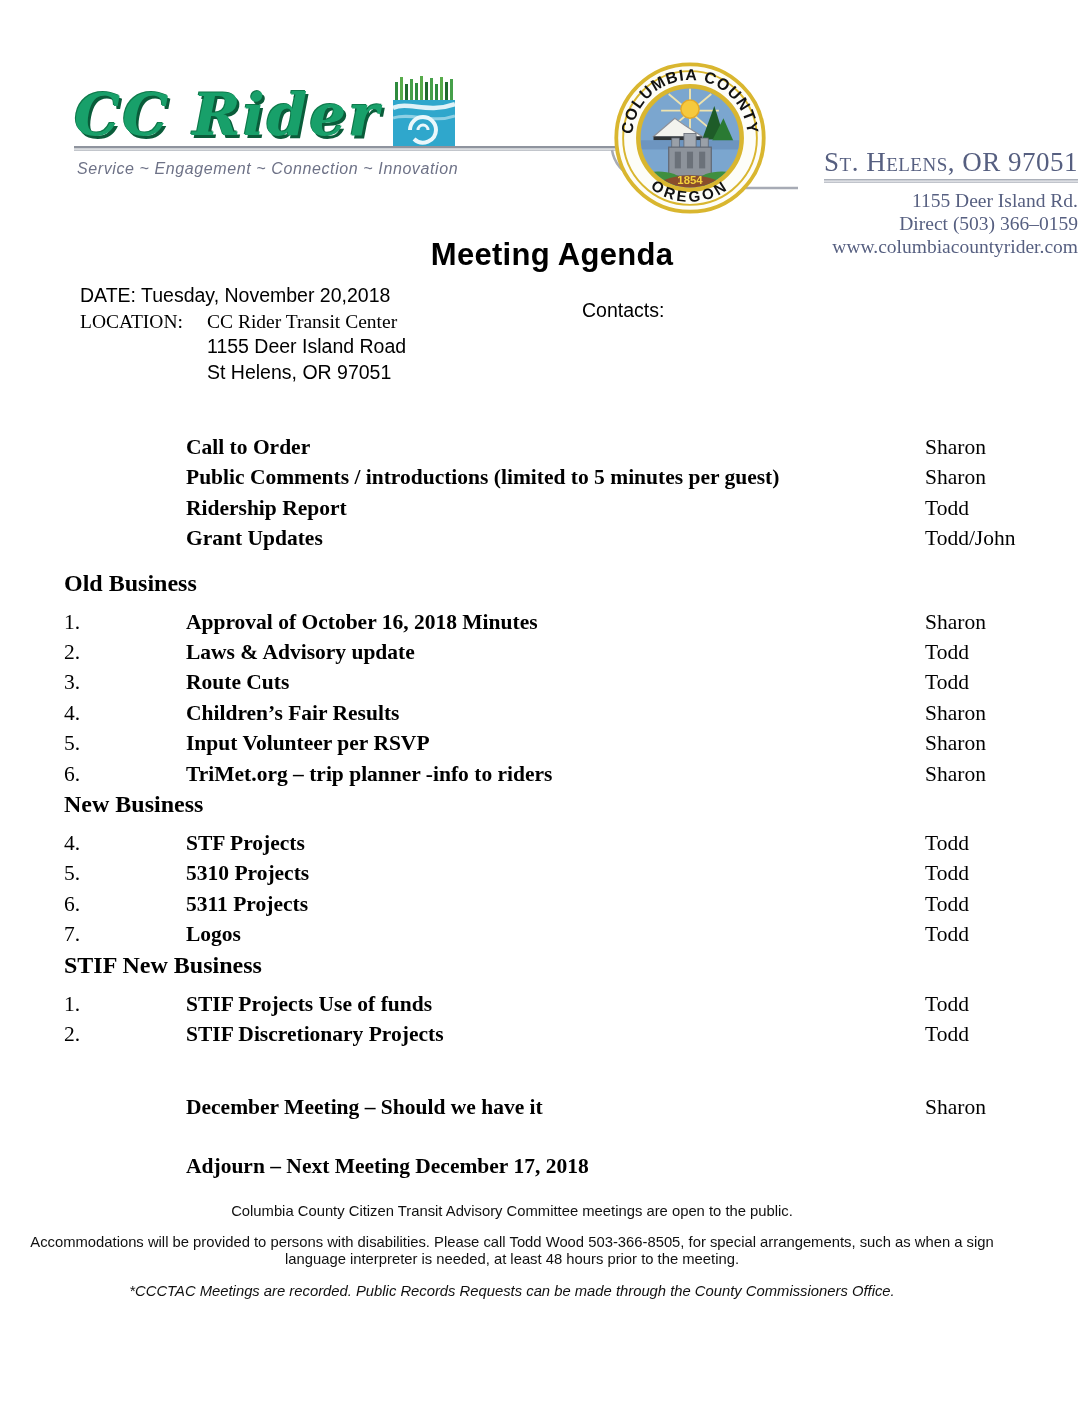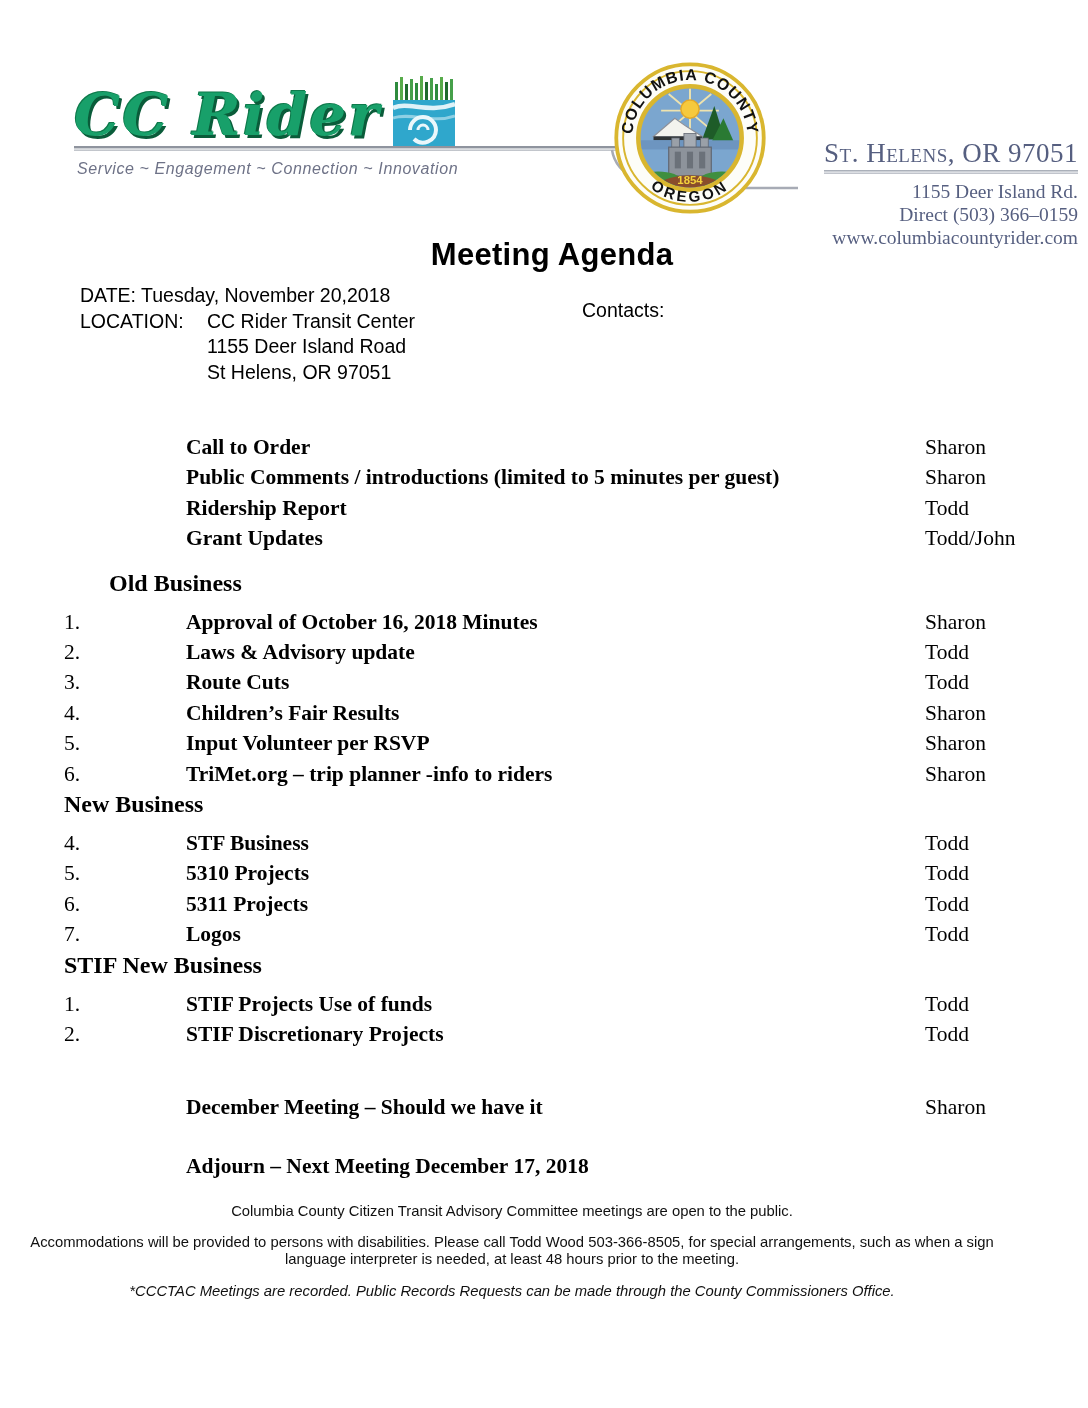--- a/index.html
+++ b/index.html
@@ -18,51 +18,51 @@
   }
   .logo-icon{width:62px;height:72px;display:block;}
   .logo-rule{position:absolute;left:74px;top:146px;width:546px;height:5px;
     background:linear-gradient(180deg,#8f949e 0%,#8f949e 40%,#eceef0 55%,#b6bac1 100%);}
   .tagline{position:absolute;left:77px;top:160px;font-size:16px;font-style:italic;
     color:#6e7287;letter-spacing:0.6px;}
 
   .seal-curve{position:absolute;left:598px;top:140px;width:200px;height:60px;}
   .seal{position:absolute;left:614px;top:62px;width:152px;height:152px;}
 
-  .addr-block{position:absolute;right:58px;top:138px;text-align:right;
+  .addr-block{position:absolute;right:58px;top:147px;text-align:right;
     font-family:"Liberation Serif",serif;color:#565f80;}
   .addr-city{font-size:27px;line-height:30px;font-variant:small-caps;letter-spacing:0.5px;white-space:nowrap;}
   .addr-rule{height:4px;margin:2px 0 6px 0;
     background:linear-gradient(180deg,#9aa0ab 0%,#e4e6ea 55%,#b3b7c0 100%);}
   .addr-line{font-size:19.5px;line-height:23px;}
 
   .page-title{position:absolute;left:0;top:237px;width:1088px;text-align:center;
     font-size:31px;font-weight:bold;letter-spacing:0.3px;margin-left:8px;}
 
   
   .info-left{position:absolute;left:80px;top:283px;font-size:19.5px;line-height:25.5px;}
-  .loc-line{position:relative;min-height:25.5px;white-space:nowrap;}
+  .loc-line{position:relative;min-height:25.5px;white-space:nowrap;font-family:Liberation Serif, serif;}
   .loc-value{position:absolute;left:127px;top:0;white-space:nowrap;}
   .loc-cont{padding-left:127px;white-space:nowrap;}
 
   .contacts{position:absolute;left:582px;top:297px;font-size:19.5px;line-height:26px;}
   .contact-row{display:flex;}
   .c-name{width:268px;flex:none;}
   .c-phone{white-space:nowrap;}
 
   
   .agenda{position:absolute;left:64px;top:432px;width:974px;
     font-family:"Liberation Serif",serif;font-size:21.5px;}
   .agenda-row{display:flex;line-height:30.4px;}
   .agenda-main{width:861px;flex:none;display:flex;}
   .agenda-num{width:122px;flex:none;}
   .agenda-title{flex:1;white-space:nowrap;font-weight:bold;}
   .agenda-presenter{flex:1;white-space:nowrap;}
   .agenda-heading{font-weight:bold;font-size:24px;line-height:30px;margin:0 0 9px 0;}
-  .agenda-heading.mt{margin-top:14px;margin-left:45px;}
+  .agenda-heading.mt{margin-top:14px;}
   .closing-0{margin-top:42px;}
   .closing-1{margin-top:29px;}
 
   
   .footer{position:absolute;left:0;top:1203px;width:1024px;text-align:center;
     font-size:14.8px;line-height:17.5px;color:#101010;}
   .footer-line2{max-width:978px;margin:13px auto 0 auto;}
   .footer-line3{margin-top:14px;font-style:italic;}
 </style>
 </head>
@@ -248,21 +248,21 @@
         <div class="agenda-main">
           <span class="agenda-num">6.</span>
           <span class="agenda-title">TriMet.org – trip planner -info to riders</span>
         </div>
         <span class="agenda-presenter">Sharon</span>
       </div>
       <div class="agenda-heading">New Business</div>
       <div class="agenda-row">
         <div class="agenda-main">
           <span class="agenda-num">4.</span>
-          <span class="agenda-title">STF Business</span>
+          <span class="agenda-title">STF Projects</span>
         </div>
         <span class="agenda-presenter">Todd</span>
       </div>
       <div class="agenda-row">
         <div class="agenda-main">
           <span class="agenda-num">5.</span>
           <span class="agenda-title">5310 Projects</span>
         </div>
         <span class="agenda-presenter">Todd</span>
       </div>

